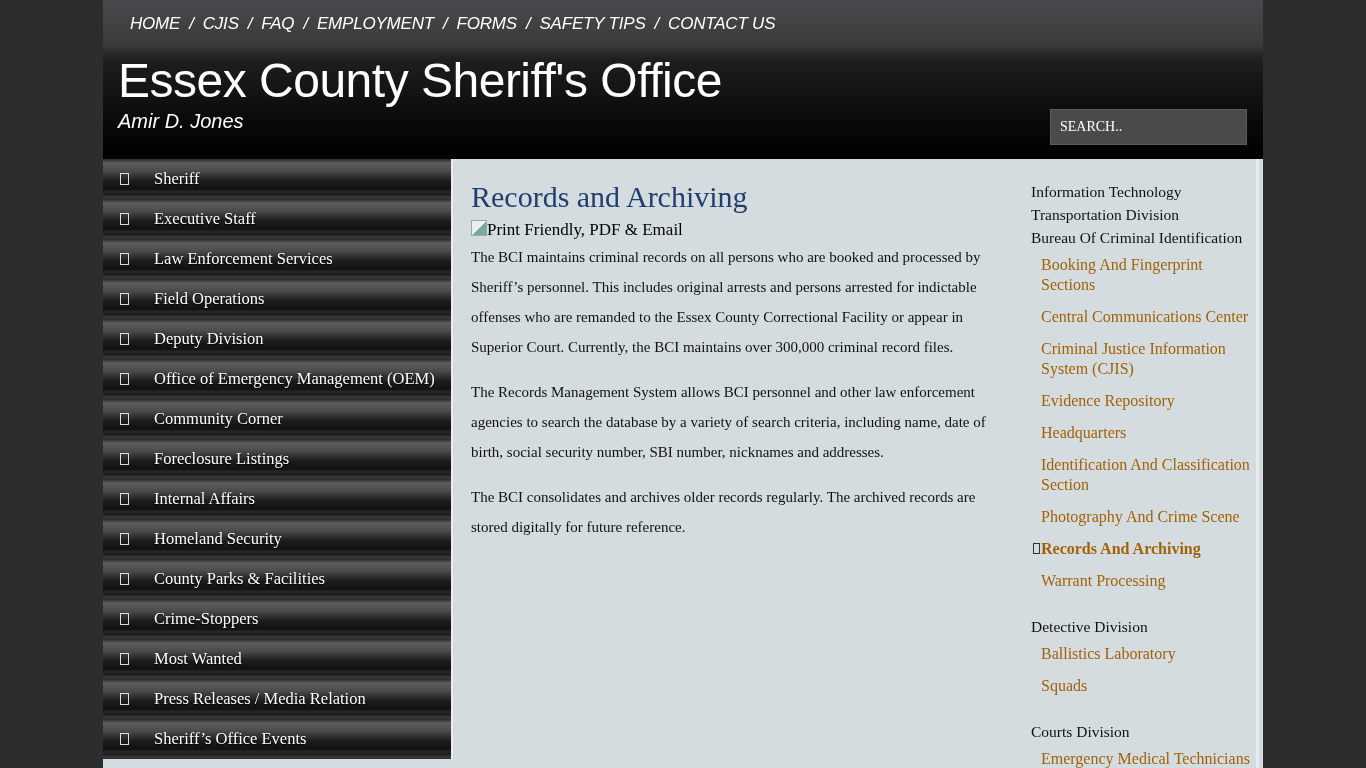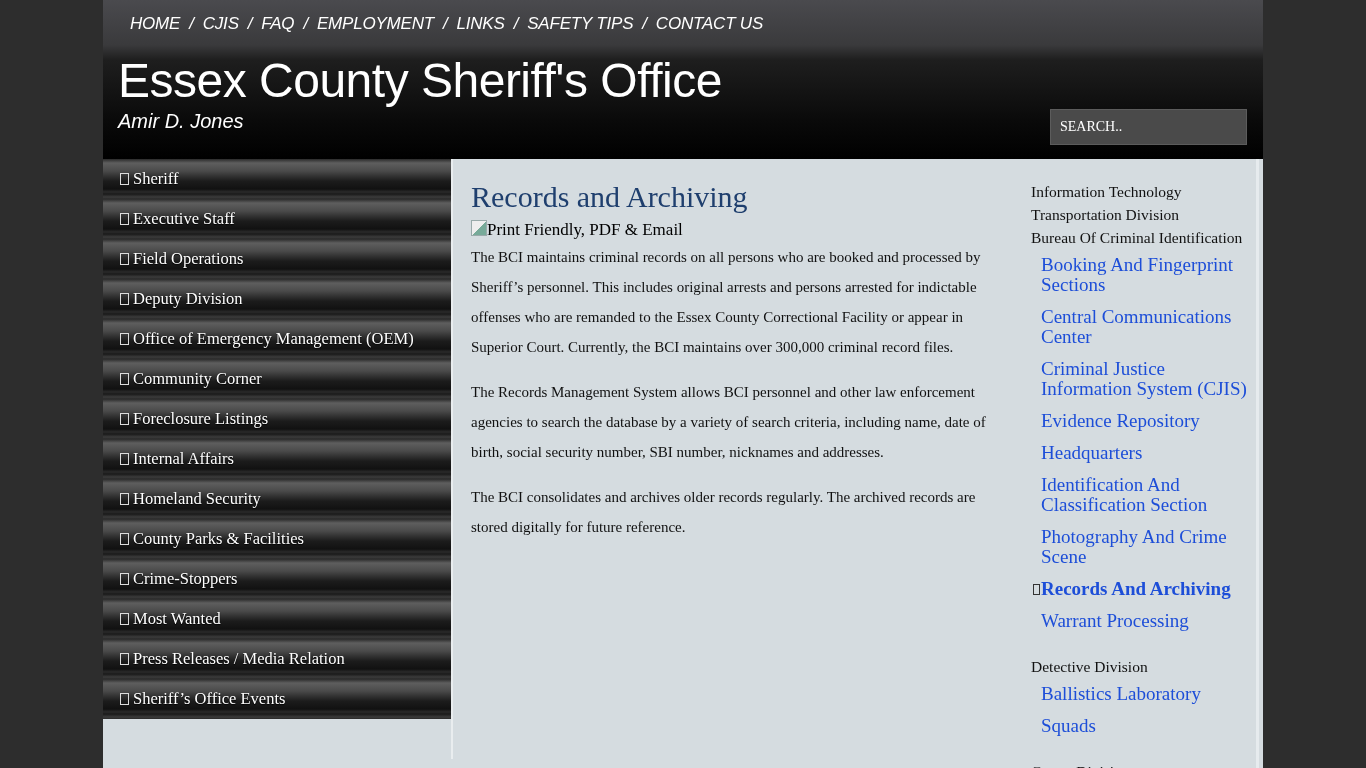--- a/index.html
+++ b/index.html
@@ -16,58 +16,62 @@
     .site-sub { position:absolute; left:15px; top:110px; font-family:"Liberation Sans", sans-serif; font-style:italic;
       font-size:20px; color:#fff; }
     .search { position:absolute; left:947px; top:109px; width:197px; height:29px; box-sizing:border-box;
       background:#4a4a4a; border:1px solid #5c5c5c; color:#fff; font-family:"Liberation Serif", serif;
       font-size:14px; padding:17px 9px; outline:none; }
     .search::placeholder { color:#fff; opacity:1; }
     .leftnav { position:absolute; left:0; top:159px; width:348px; }
     .leftnav .item { height:40px; box-sizing:border-box; display:flex; align-items:center; padding-left:17px; color:#fff;
       font-size:16.5px; cursor:pointer;
       background:linear-gradient(to bottom,#2a2a2a 0px,#5e5e5e 4px,#4a4a4a 12px,#1c1c1c 22px,#111 30px,#2a2a2a 33px,#1a1a1a 35px,#3b3b3b 38px,#2a2a2a 40px);
-      text-shadow:0 1px 1px #000; }
+      text-shadow:0 1px 1px #000;gap:21px; }
     .leftnav .item .box { display:inline-block; width:9px; height:12px; border:1px solid #ddd; margin-right:4px; box-sizing:border-box; }
     .leftnav-edge { position:absolute; left:348px; top:159px; width:2px; height:600px; background:#e9edef; }
     .main { position:absolute; left:368px; top:178px; width:542px; }
     .main h1 { margin:0; font-weight:normal; font-size:30px; color:#1f3f6e; line-height:38px; }
     .print { display:block; color:#000000; font-size:17px; margin-top:2px; line-height:24px; text-decoration:none; }
     .print .broken { display:inline-block; width:14px; height:14px; border:1px solid #9aa; background:linear-gradient(135deg,#eee 50%,#7a9 50%); vertical-align:-1px; }
     .main p { margin:0 0 15px 0; font-size:15px; color:#111; line-height:30px; }
     .right { position:absolute; left:928px; top:180px; width:225px; }
     .right .cat { font-size:15.5px; color:#111; line-height:23px; }
-    .right .sub { font-size:19px; color:#1d4ed8; line-height:20px; padding-left:10px; margin:6px 0 12px; cursor:pointer; }
+    .right .sub { font-size:16px; color:#a16207; line-height:20px; padding-left:10px; margin:6px 0 12px; cursor:pointer; }
     .right .sub.active { font-weight:bold; padding-left:2px; }
     .right .sub.active .box { display:inline-block; width:7px; height:11px; border:1px solid #333; box-sizing:border-box; margin-right:1px; }
     .right .gap { height:12px; }
     .right-edge { position:absolute; left:1153px; top:159px; width:3px; height:609px; background:#e6ebee; }
   </style>
 </head>
 <body>
 
 <div class="wrap">
 
   <div class="header">
     <nav class="topnav">
-      <a>HOME</a><span class="sep">/</span><a>CJIS</a><span class="sep">/</span><a>FAQ</a><span class="sep">/</span><a>EMPLOYMENT</a><span class="sep">/</span><a>LINKS</a><span class="sep">/</span><a>SAFETY TIPS</a><span class="sep">/</span><a>CONTACT US</a>
+      <a>HOME</a><span class="sep">/</span><a>CJIS</a><span class="sep">/</span><a>FAQ</a><span class="sep">/</span><a>EMPLOYMENT</a><span class="sep">/</span><a>FORMS</a><span class="sep">/</span><a>SAFETY TIPS</a><span class="sep">/</span><a>CONTACT US</a>
     </nav>
     <div class="site-title">Essex County Sheriff's Office</div>
     <div class="site-sub">Amir D. Jones</div>
     <input class="search" type="text" placeholder="SEARCH.." style="">
   </div>
 
   <div class="leftnav">
     <div class="item">
         <span class="box"></span>
         <span>Sheriff</span>
       </div>
     <div class="item">
         <span class="box"></span>
         <span>Executive Staff</span>
+      </div>
+    <div class="item">
+        <span class="box"></span>
+        <span>Law Enforcement Services</span>
       </div>
     <div class="item">
         <span class="box"></span>
         <span>Field Operations</span>
       </div>
     <div class="item">
         <span class="box"></span>
         <span>Deputy Division</span>
       </div>
     <div class="item">

